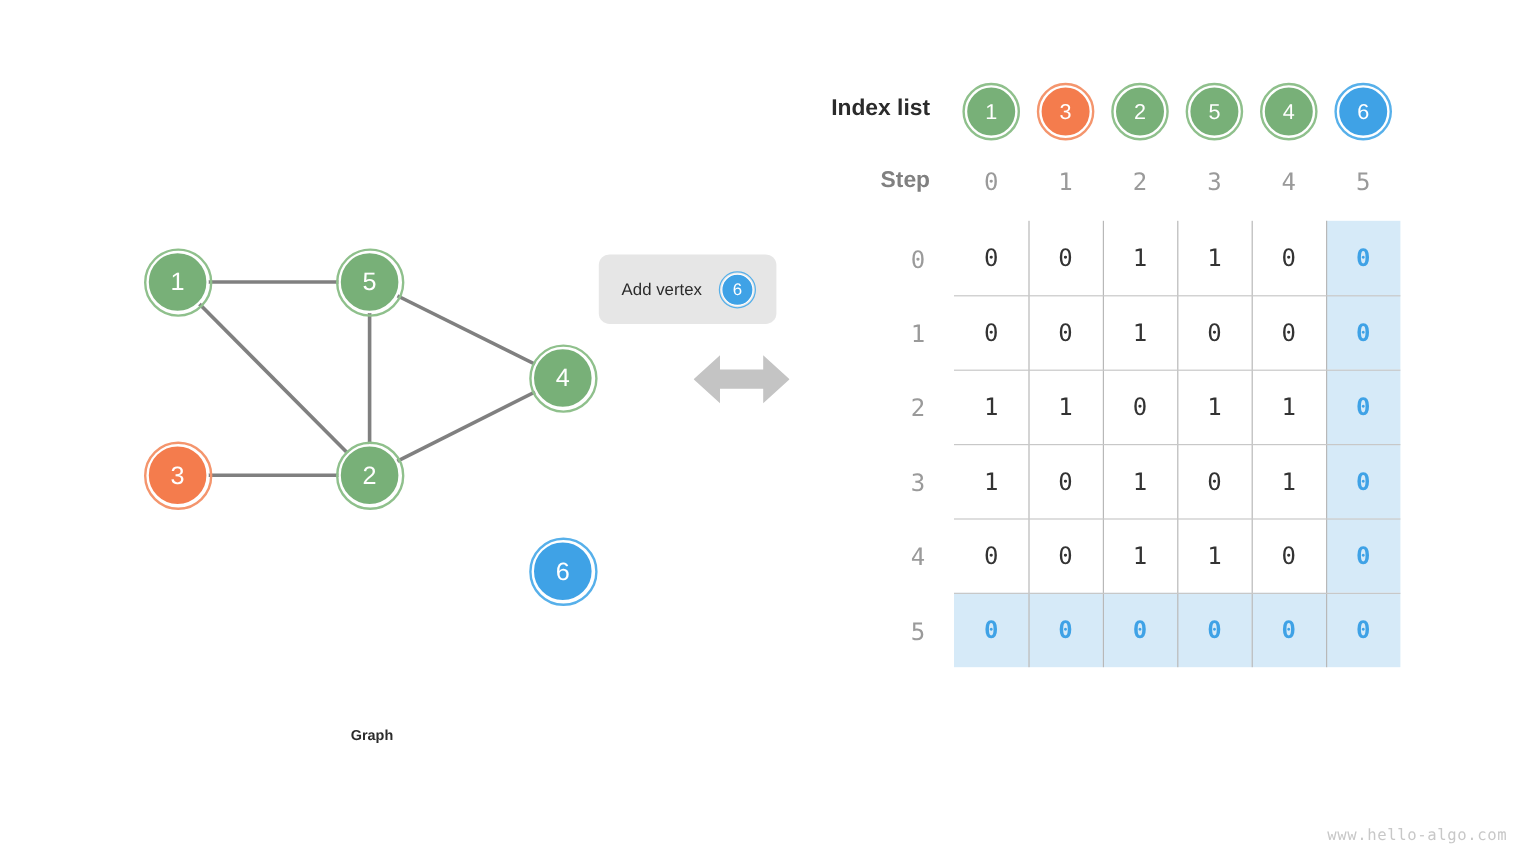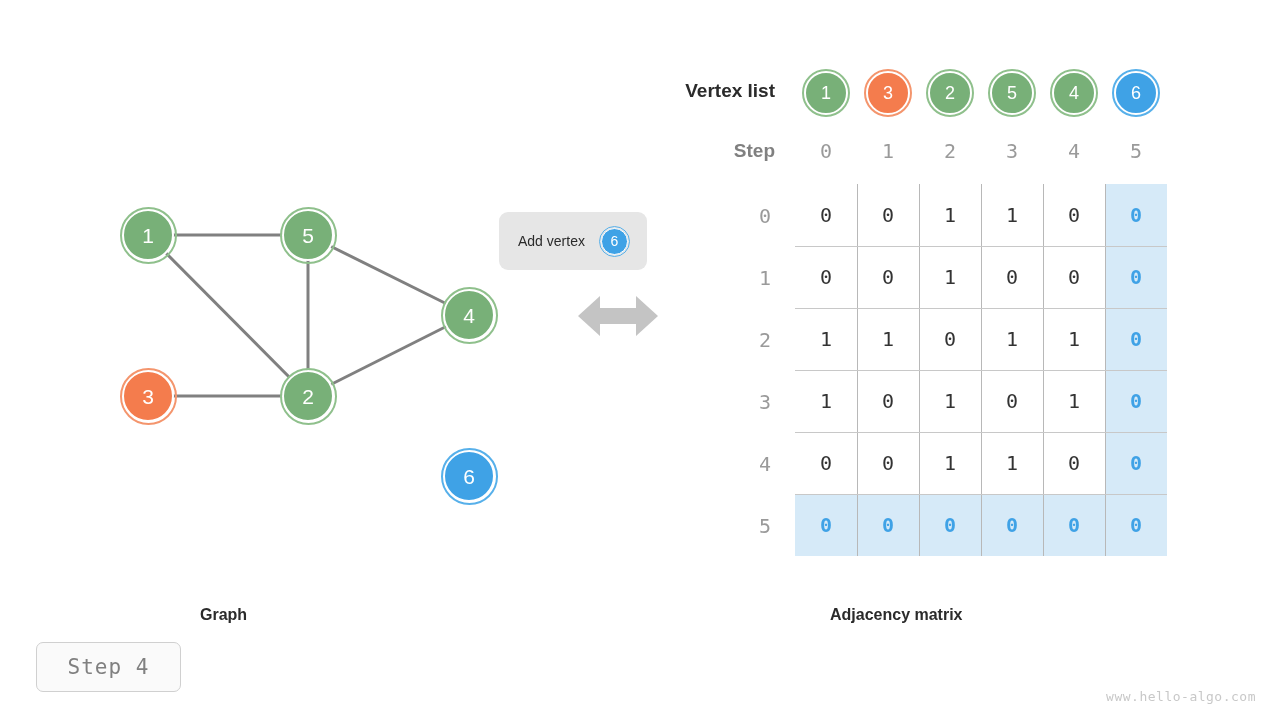--- a/index.html
+++ b/index.html
@@ -218,24 +218,25 @@
     width: 46px;
     text-align: right;
     font-size: 20px;
     color: #9a9a9a;
     font-family: "DejaVu Sans Mono", monospace;
   }
 
   
   .caption {
     position: absolute;
-    font-size: 16px;
+    font-size: 12px;
     font-weight: bold;
     color: #2b2b2b;
     font-family: "Liberation Sans", sans-serif;
+    text-align: center;
   }
   #graph-caption { left: 200px; top: 606px; width: 220px; }
   #matrix-caption { left: 830px; top: 606px; width: 220px; }
 
   #step-badge {
     position: absolute;
     left: 36px;
     top: 642px;
     width: 145px;
     height: 50px;
@@ -304,21 +305,21 @@
       <span>6</span>
     </span>
   </div>
 
   <svg id="double-arrow" width="80" height="46" viewBox="0 0 80 46">
     <path d="M0 23 L22 3 L22 15 L58 15 L58 3 L80 23 L58 43 L58 31 L22 31 L22 43 Z" fill="#c4c4c4"></path>
   </svg>
 
   <div id="matrix-panel">
 
-    <div id="vertex-list-label" class="row-head-label">Vertex list</div>
+    <div id="vertex-list-label" class="row-head-label">Index list</div>
     <div id="index-label" class="row-head-label">Step</div>
 
     <div id="vertex-list-circles">
         <div class="vlist-circle green" style="left: 164px;">
           <span class="lbl">1</span>
         </div>
         <div class="vlist-circle orange" style="left: 226px;">
           <span class="lbl">3</span>
         </div>
         <div class="vlist-circle green" style="left: 288px;">
@@ -395,20 +396,16 @@
         <div class="mrow-label" style="top: 204px;">0</div>
         <div class="mrow-label" style="top: 266px;">1</div>
         <div class="mrow-label" style="top: 328px;">2</div>
         <div class="mrow-label" style="top: 390px;">3</div>
         <div class="mrow-label" style="top: 452px;">4</div>
         <div class="mrow-label" style="top: 514px;">5</div>
       </div>
   </div>
 
   <div id="graph-caption" class="caption">Graph</div>
-  <div id="matrix-caption" class="caption">Adjacency matrix</div>
-
-  <div id="step-badge">
-    <span>Step  4</span>
-  </div>
+
 
   <div id="watermark">www.hello-algo.com</div>
 </div>
 
 </body></html>

